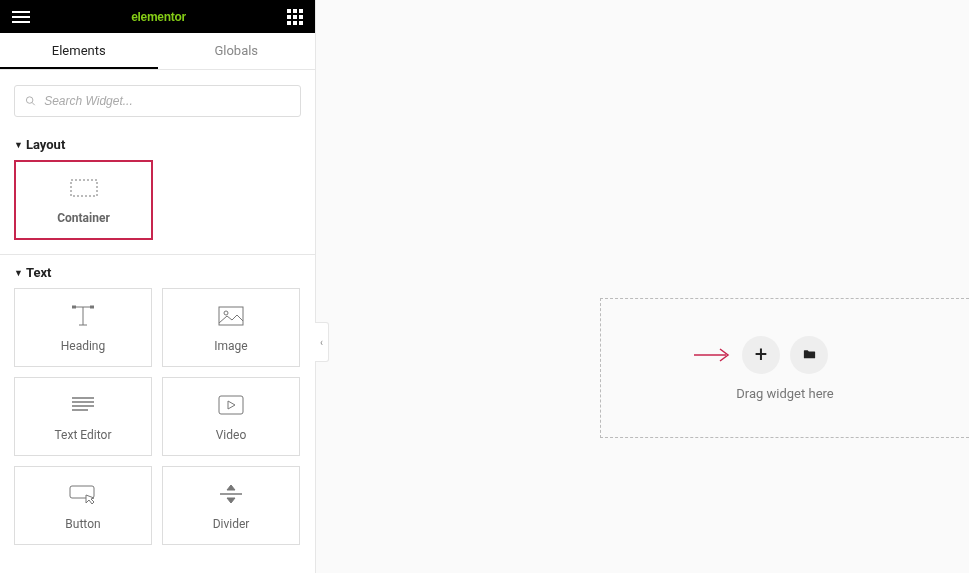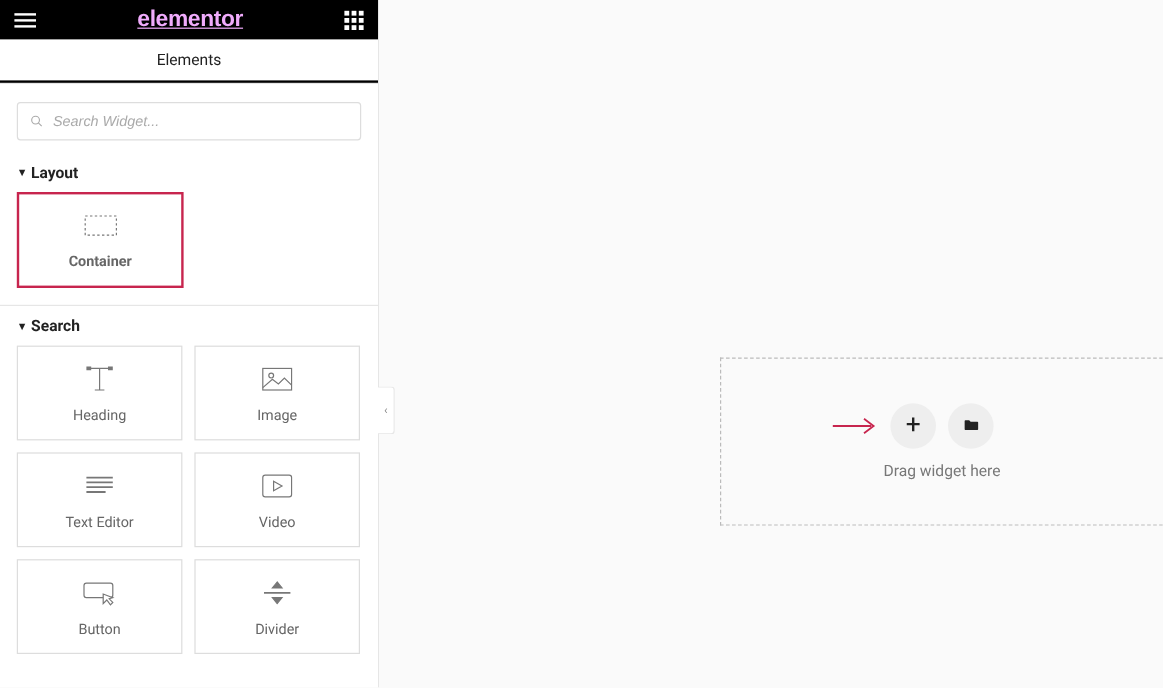--- a/index.html
+++ b/index.html
@@ -36,27 +36,26 @@
       gap: 3px;
       cursor: pointer;
       width: 18px;
     }
     .hamburger span {
       height: 2px;
       background: #fff;
       width: 100%;
     }
     .logo {
-      color: #f0abfc;
+      color: #84cc16;
       font-weight: 700;
-      font-size: 19px;
+      font-size: 12px;
       letter-spacing: -0.3px;
       font-family: Arial, sans-serif;
       text-transform: lowercase;
-      text-decoration: underline;
     }
     .apps-icon {
       display: grid;
       grid-template-columns: repeat(3, 4px);
       grid-template-rows: repeat(3, 4px);
       gap: 2px;
       cursor: pointer;
     }
     .apps-icon span {
       background: #fff;
@@ -266,20 +265,21 @@
         <span></span>
         <span></span>
       <span></span>
         <span></span>
         <span></span>
     </div>
   </div>
 
   <div class="tabs">
     <div class="tab active">Elements</div>
+    <div class="tab">Globals</div>
   </div>
 
   <div class="search-wrap">
     <div class="search">
       <svg viewBox="0 0 24 24" fill="none" stroke="#aaa" stroke-width="2">
         <circle cx="10" cy="10" r="7"></circle>
           <line x1="21" y1="21" x2="15" y2="15"></line>
       </svg>
       <input type="text" placeholder="Search Widget..." style="">
     </div>
@@ -297,21 +297,21 @@
         </svg>
       </div>
       <span class="label">Container</span>
     </div>
   </div>
 
   <div class="divider-line"></div>
 
   <div class="section-title">
     <span class="caret">▼</span>
-    <span>Search</span>
+    <span>Text</span>
   </div>
   <div class="widget-grid">
 
     <div class="widget-card">
       <div class="icon-area">
         <svg width="26" height="22" viewBox="0 0 26 22" stroke="#777" stroke-width="1" fill="none">
           <line x1="4" y1="2" x2="22" y2="2"></line>
           <line x1="13" y1="2" x2="13" y2="20"></line>
           <line x1="9" y1="20" x2="17" y2="20"></line>
           <line x1="2" y1="2" x2="6" y2="2" stroke-width="3"></line>

